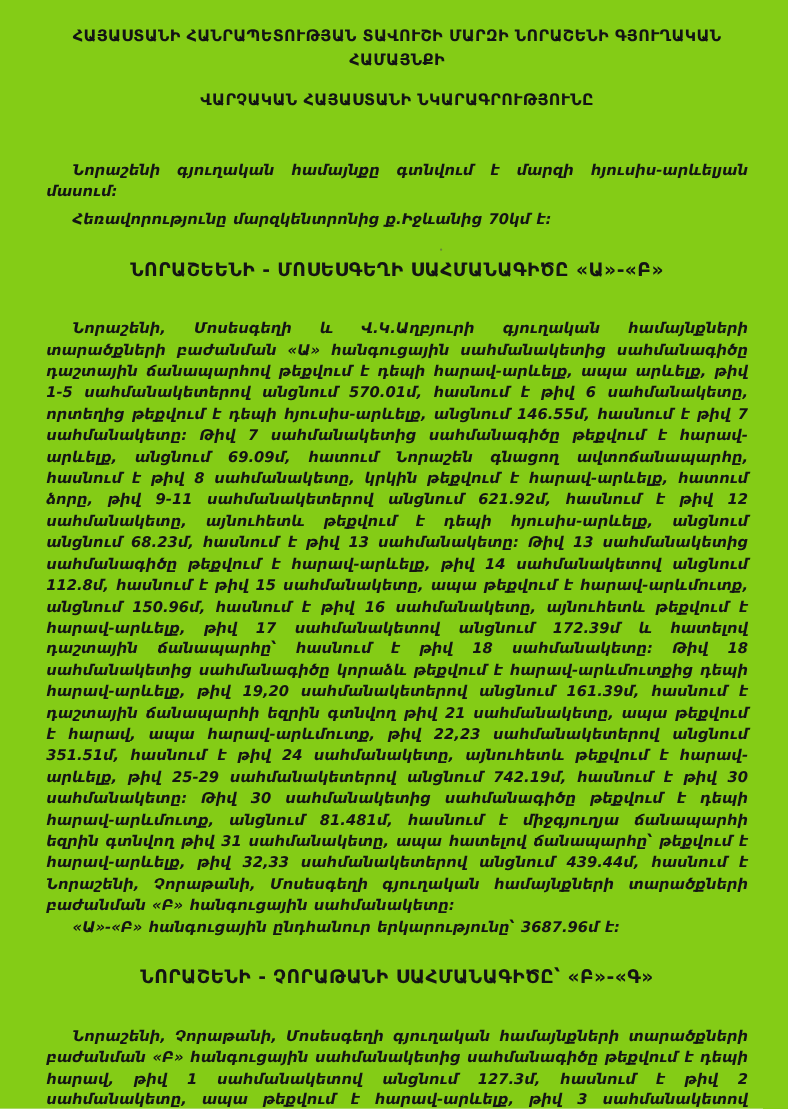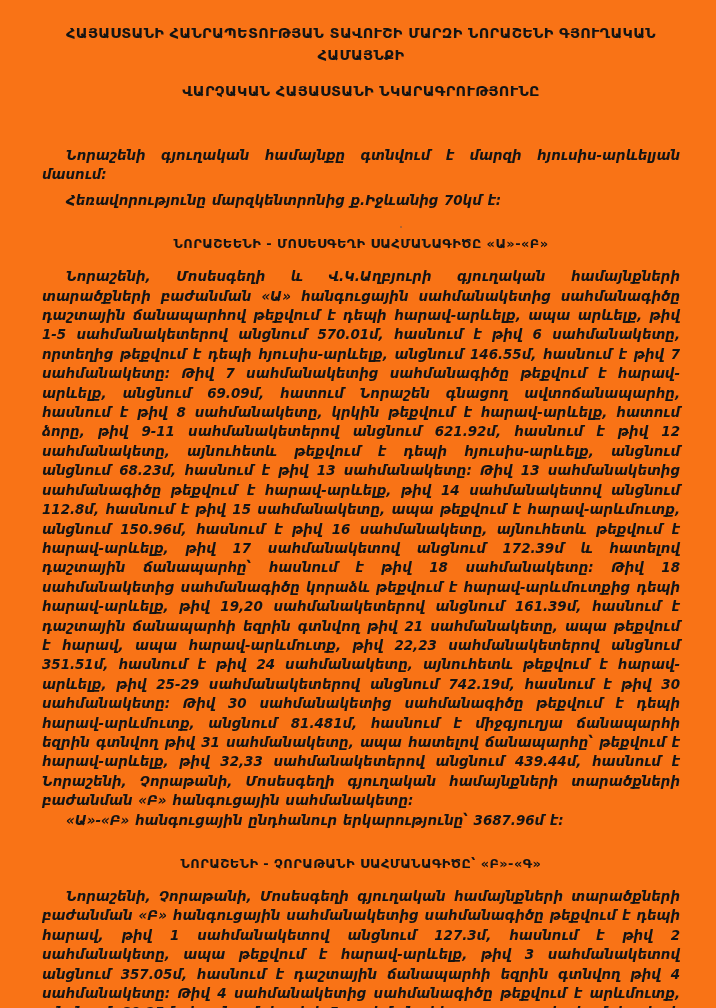--- a/index.html
+++ b/index.html
@@ -5,21 +5,21 @@
   html, body {
     margin: 0;
     padding: 0;
     background: #e8e8e8;
   }
   .page {
     position: relative;
     width: 716px;
     height: 1008px;
     margin: 0 auto;
-    background: #f97316;
+    background: #84cc16;
     color: #141414;
     font-family: "DejaVu Sans", sans-serif;
     font-weight: bold;
     box-sizing: border-box;
     padding: 16px 36px 20px 42px;
     overflow: hidden;
     -webkit-font-smoothing: none;
   }
   .doc-title {
     text-align: center;
@@ -39,26 +39,26 @@
     line-height: 19.4px;
     text-align: justify;
     text-indent: 24px;
     word-spacing: 1px;
     font-style: italic;
   }
   p.body-par.spaced { margin-top: 6px; }
 
   .section-heading {
     text-align: center;
-    font-size: 13px;
+    font-size: 17px;
     letter-spacing: 0.4px;
     margin: 26px 0 0 0;
   }
 
-  .section-body { margin-top: 16px; }
+  .section-body { margin-top: 34px; }
 
   .length-note {
     margin-top: 19px;
     text-indent: 14px;
     text-align: left;
   }
 
   
   .scan-dot {
     position: absolute;

